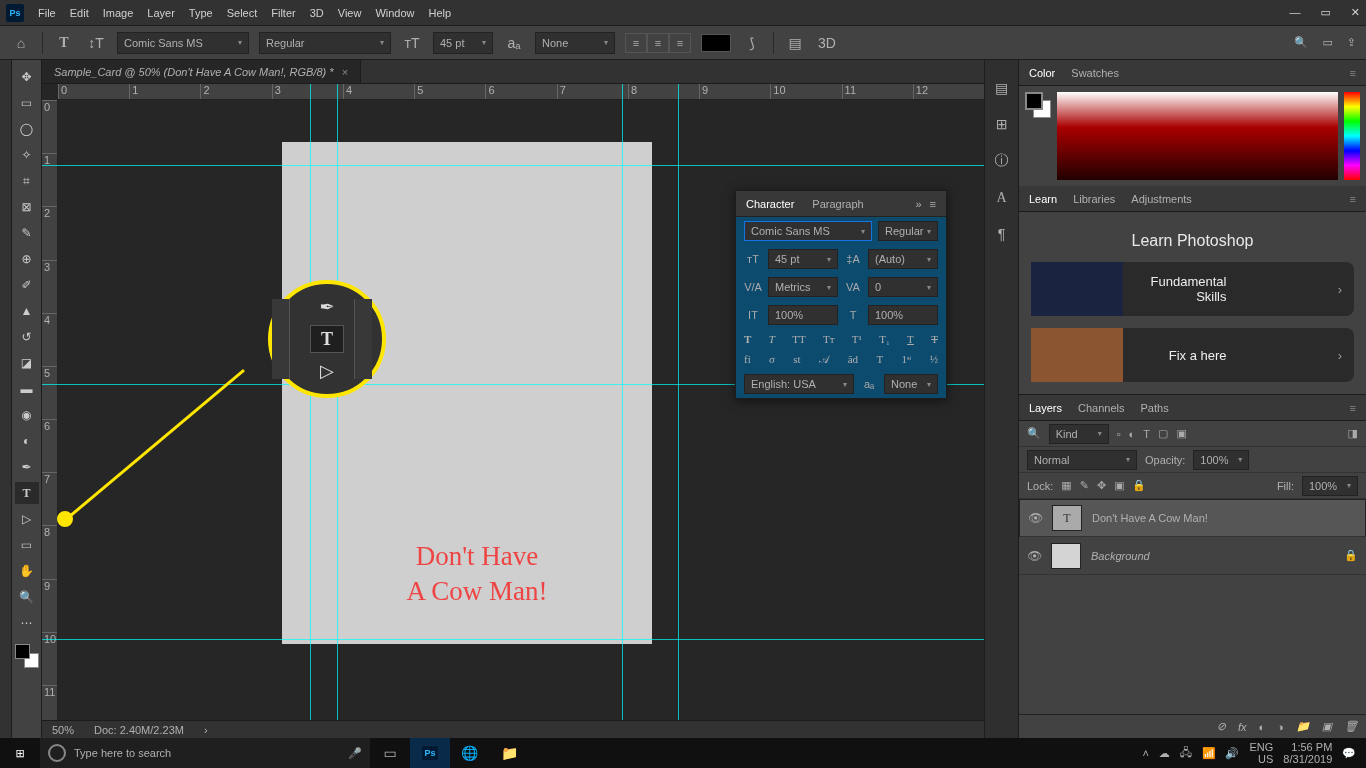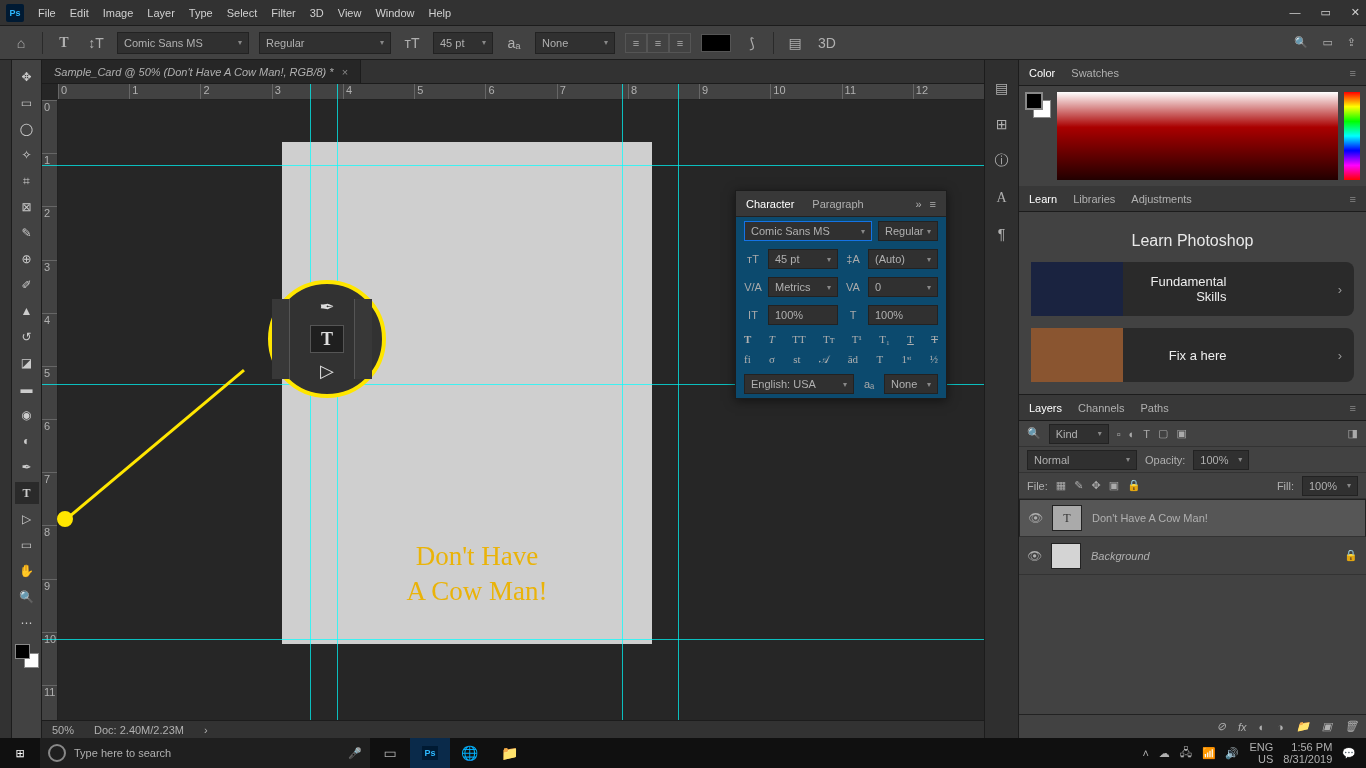--- a/index.html
+++ b/index.html
@@ -33,21 +33,21 @@
 .doctab { height:100%; background:#262626; padding:0 12px; display:flex; align-items:center; font-size:10px; font-style:italic; gap:8px; border-right:1px solid #1c1c1c; }
 .doctab .x { color:#888; font-style:normal; }
 .canvas-wrap { flex:1; position:relative; background:#262626; }
 .ruler-h { position:absolute; top:0; left:16px; right:0; height:16px; background:#424242; border-bottom:1px solid #222; display:flex; font-size:8px; color:#999; }
 .ruler-h div { flex:1; border-left:1px solid #666; padding-left:2px; }
 .ruler-v { position:absolute; top:16px; left:0; bottom:0; width:16px; background:#424242; border-right:1px solid #222; display:flex; flex-direction:column; font-size:8px; color:#999; }
 .ruler-v div { flex:1; border-top:1px solid #666; padding-left:2px; }
 .canvas { position:absolute; top:58px; left:240px; width:370px; height:502px; background:#cfcfcf; }
 .guide-v { position:absolute; top:0; bottom:0; width:1px; background:#00ffff; opacity:.7; }
 .guide-h { position:absolute; left:0; right:0; height:1px; background:#00ffff; opacity:.7; }
-.card-text { position:absolute; top:455px; left:300px; width:270px; font-family:"Comic Sans MS",cursive; font-size:27px; color:#eab308; text-align:center; line-height:1.3; white-space:pre-line; }
+.card-text { position:absolute; top:455px; left:300px; width:270px; font-family:"Comic Sans MS",cursive; font-size:27px; color:#ef4444; text-align:center; line-height:1.3; white-space:pre-line; }
 .callout { position:absolute; top:196px; left:226px; width:118px; height:118px; border:4px solid #ffe600; border-radius:50%; background:#323232; z-index:10; display:flex; flex-direction:column; align-items:center; justify-content:center; gap:4px; }
 .callout .z { width:34px; height:28px; display:flex; align-items:center; justify-content:center; font-size:18px; color:#ddd; }
 .callout .z.sel { background:#1f1f1f; border:1px solid #555; font-family:serif; font-weight:bold; }
 .callout .ruler { position:absolute; left:0; top:15px; bottom:15px; width:18px; background:#383838; border-right:1px solid #555; }
 .callout .ruler2 { position:absolute; right:10px; top:15px; bottom:15px; width:18px; background:#383838; border-left:1px solid #555; }
 .call-line { position:absolute; top:436px; left:21px; width:235px; height:3px; background:#ffe600; transform-origin:0 0; transform:rotate(-40deg); z-index:9; }
 .call-dot { position:absolute; top:427px; left:15px; width:16px; height:16px; background:#ffe600; border-radius:50%; border:2px solid #ffe600; z-index:9; }
 
 .status { position:absolute; bottom:0; left:0; right:0; height:18px; background:#323232; border-top:1px solid #1c1c1c; display:flex; align-items:center; padding:0 10px; font-size:10px; gap:20px; }
 
@@ -334,21 +334,21 @@
             <span>Normal</span>
             <span class="arr">▾</span>
           </div>
         <span>Opacity:</span>
         <div class="sel" style="width:56px">
             <span>100%</span>
             <span class="arr">▾</span>
           </div>
       </div>
       <div class="lrow">
-        <span>File:</span>
+        <span>Lock:</span>
         <span class="ico">▦</span>
         <span class="ico">✎</span>
         <span class="ico">✥</span>
         <span class="ico">▣</span>
         <span class="ico">🔒</span>
         <span style="margin-left:auto">Fill:</span>
         <div class="sel" style="width:56px">
             <span>100%</span>
             <span class="arr">▾</span>
           </div>

